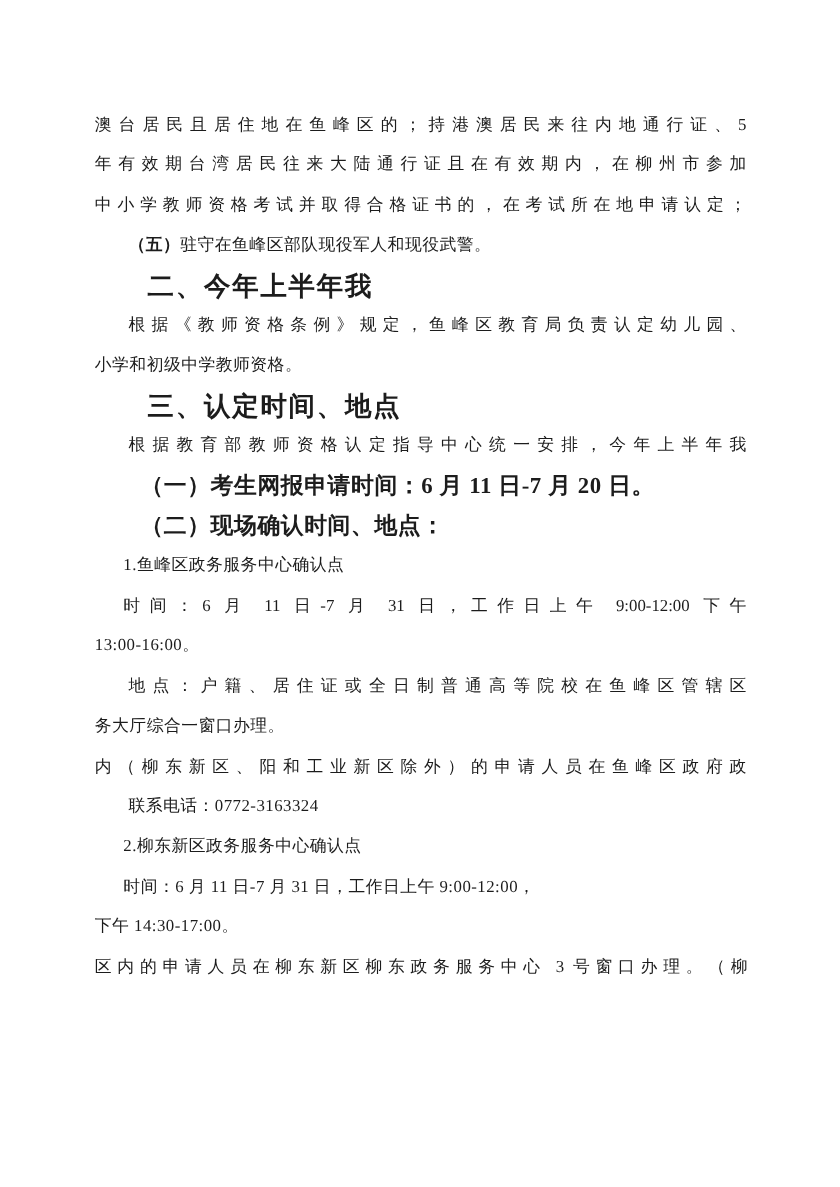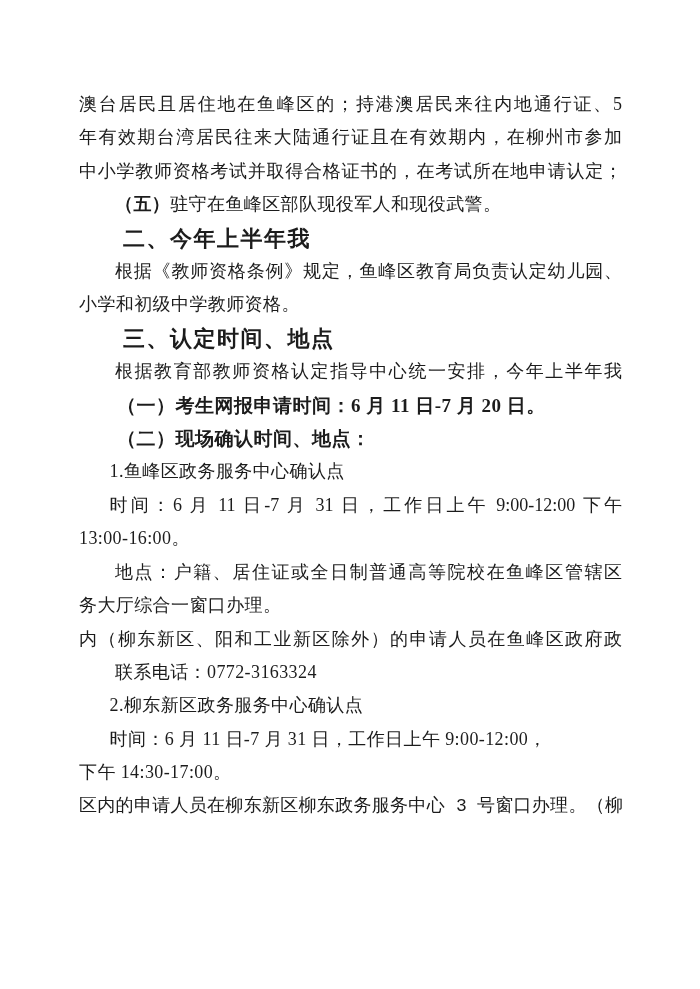--- a/index.html
+++ b/index.html
@@ -16,35 +16,35 @@
     font-family: "Liberation Serif", serif;
     color: #1c1c1c;
   }
   .content {
     position: absolute;
     left: 79px;
     top: 88px;
     width: 543px;
   }
   .line {
-    font-size: 18px;
+    font-size: 14px;
     line-height: 33.4px;
     white-space: nowrap;
     letter-spacing: 0.4px;
   }
   
   .j {
     white-space: normal;
     text-align: justify;
     text-align-last: justify;
     letter-spacing: 0;
   }
   .indent { text-indent: 2em; }
   .indent-num { text-indent: 1.7em; }
-  .tight { letter-spacing: -1px; font-family: Liberation Mono, monospace; }
+  .tight { letter-spacing: -1px; }
   .heading {
     font-family: "Liberation Sans", sans-serif;
     font-weight: bold;
     font-size: 22px;
     letter-spacing: 1.5px;
   }
   .boldkai {
     font-weight: bold;
     font-size: 19px;
     letter-spacing: 0.5px;

